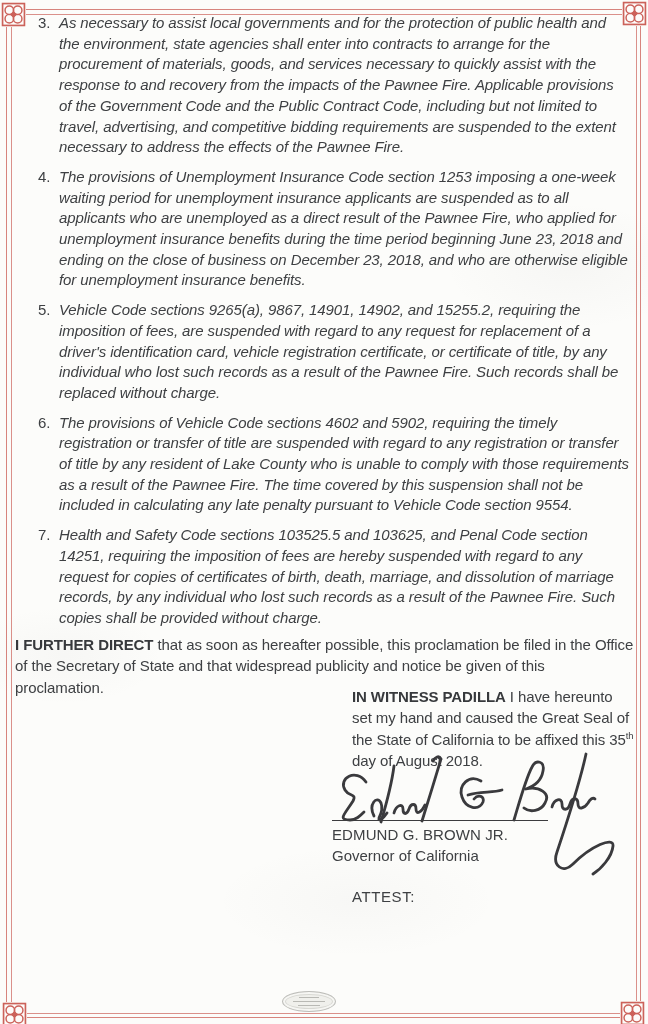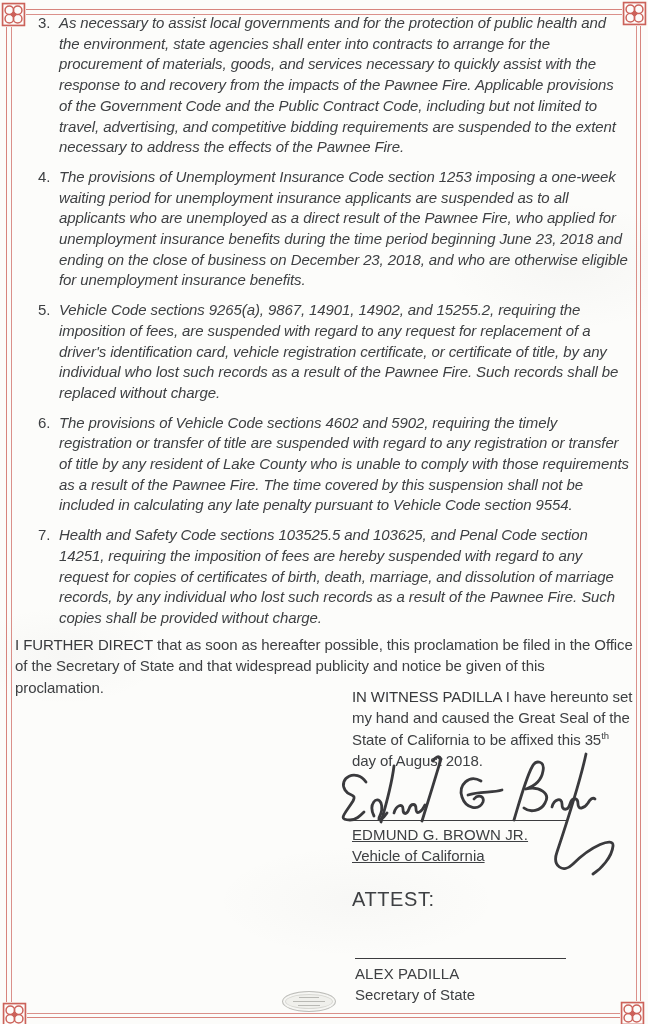--- a/index.html
+++ b/index.html
@@ -22,29 +22,29 @@
   .corner.tr{left:622px;top:1px;}
   .corner.bl{left:2px;top:1002px;}
   .corner.br{left:620px;top:1001px;}
   
   .list{position:absolute;left:38px;top:13px;width:596px;}
   .list-item{display:flex;margin-bottom:9px;}
   .item-number{flex:none;width:21px;font-size:15px;line-height:20.7px;}
   .item-text{width:571px;font-size:15px;line-height:20.7px;letter-spacing:-0.1px;font-style:italic;}
   .para-direct{position:absolute;left:15px;top:634px;width:621px;font-size:15px;line-height:21.4px;letter-spacing:-0.1px;}
   .witness{position:absolute;left:352px;top:686px;width:282px;font-size:15px;line-height:21.4px;letter-spacing:-0.1px;}
-  .b{font-weight:normal;color:#37393c;margin-top:16px;}
+  .b{font-weight:bold;color:#37393c;margin-top:16px;}
   sup.sp{font-size:9.5px;vertical-align:6px;line-height:0;}
   
   .signature-svg{position:absolute;left:328px;top:750px;width:302px;height:132px;}
-  .gov-block{position:absolute;left:352px;top:820px;width:230px;text-decoration:underline;}
+  .gov-block{position:absolute;left:332px;top:820px;width:230px;}
   .sig-underline{width:216px;border-top:1.7px solid #3c3c3e;margin-bottom:3px;}
   .person-name{font-size:15px;line-height:21px;letter-spacing:0.1px;}
   .person-title{font-size:15px;line-height:21px;}
-  .attest{position:absolute;left:352px;top:888px;font-size:20px;letter-spacing:0.6px;}
+  .attest{position:absolute;left:352px;top:888px;font-size:15px;letter-spacing:0.6px;}
   .sec-block{position:absolute;left:355px;top:958px;width:230px;}
   .sec-underline{width:211px;border-top:1.7px solid #3c3c3e;margin-bottom:4px;}
   
   .seal{
     position:absolute;left:282px;top:991px;width:52px;height:19px;border-radius:50%;
     border:1px solid #bdbdb9;background:#f0f0ec;
     box-shadow:inset 0 0 0 2px #f6f6f3, inset 0 0 0 3px #d8d8d3;
   }
   .seal .ln{position:absolute;left:10px;right:10px;height:1px;background:#b9b9b4;}
   .seal .ln1{top:5px;left:16px;right:16px;}
@@ -140,30 +140,25 @@
     <path d="M 153,31 C 141,24 130,35 134,47 C 138,59 151,61 155,52 C 157,46 150,44 146,49"></path>
     <path d="M 140,45 C 151,41 165,43 174,40"></path>
     <path d="M 186,70 C 192,50 198,28 204,17 C 208,9 217,11 215,21 C 213,33 204,37 198,39 C 211,36 223,43 217,53 C 213,61 202,63 196,58"></path>
     <path d="M 224,57 C 226,49 234,47 234,54 C 234,61 240,61 242,54 C 244,47 250,47 250,54 C 250,60 256,59 260,53 C 262,49 265,47 267,49"></path>
     <path d="M 258,4 C 252,32 239,72 229,102 C 224,116 235,124 245,114 C 263,96 286,86 285,96 C 284,107 273,119 265,124"></path>
   </svg>
 
   <div class="gov-block">
     <div class="sig-underline"></div>
     <div class="person-name">EDMUND G. BROWN JR.</div>
-    <div class="person-title">Vehicle of California</div>
+    <div class="person-title">Governor of California</div>
   </div>
 
   <div class="attest">ATTEST:</div>
 
-  <div class="sec-block">
-    <div class="sec-underline"></div>
-    <div class="person-name">ALEX PADILLA</div>
-    <div class="person-title">Secretary of State</div>
-  </div>
 
   <div class="seal">
     <div class="ln ln1"></div>
       <div class="ln ln2"></div>
       <div class="ln ln3"></div>
   </div>
 
 </div>
 
 </body></html>

